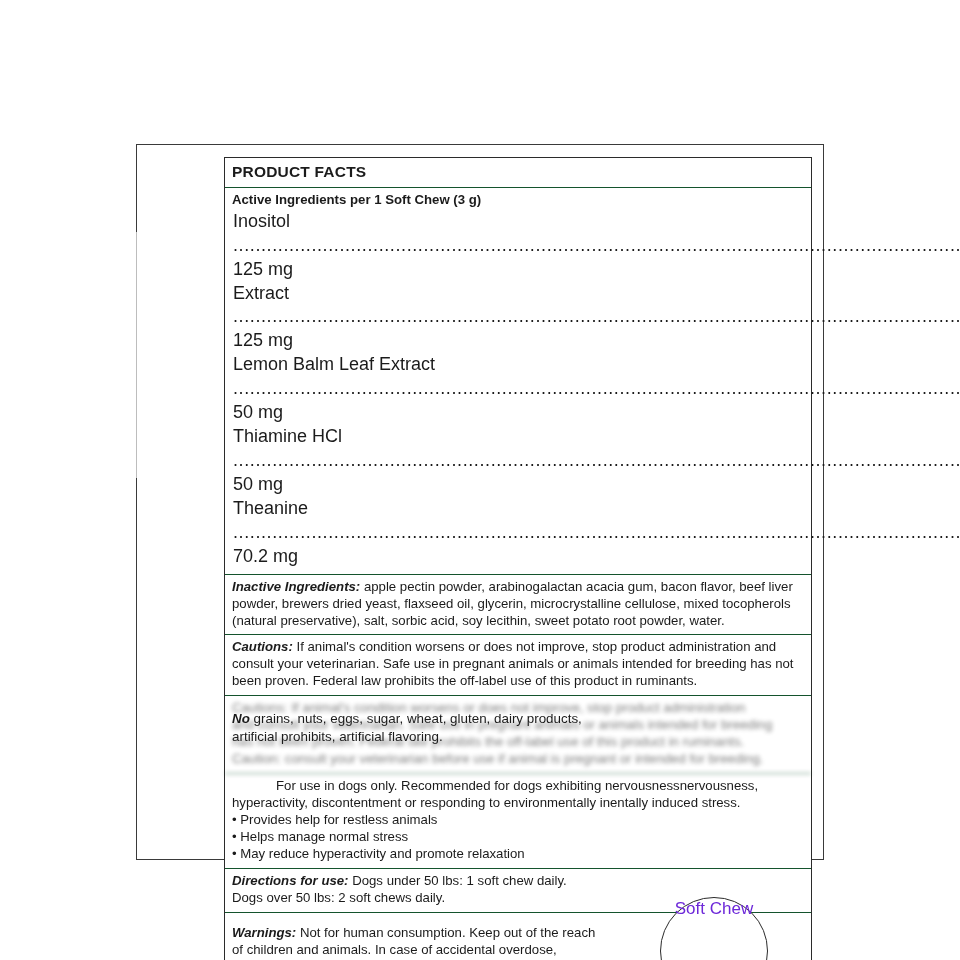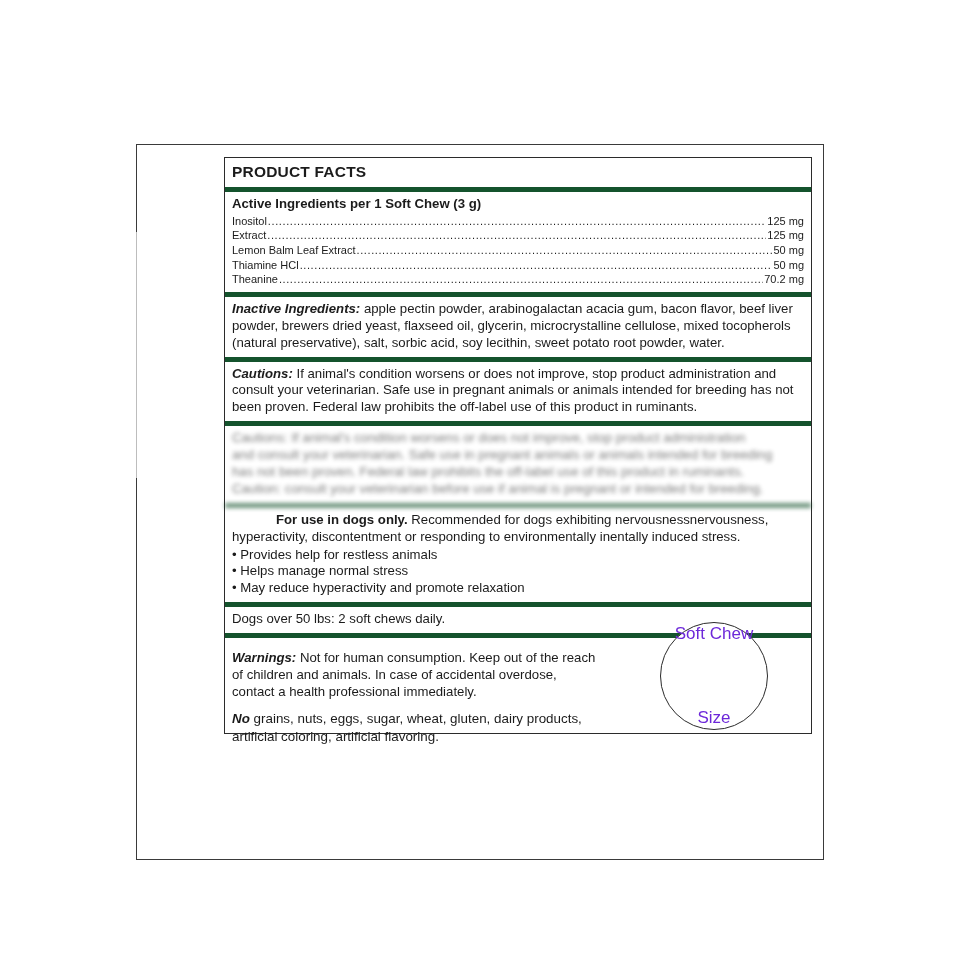--- a/index.html
+++ b/index.html
@@ -39,21 +39,21 @@
     top: 157px;
     width: 588px;
     box-sizing: border-box;
     border: 1px solid #2b2b2b;
     background: #ffffff;
     font-size: 13.2px;
     line-height: 1.28;
   }
   .facts .row {
     padding: 4px 7px 5px 7px;
-    border-bottom: 5px solid #14532d;
+    border-bottom: 1px solid #14532d;
   }
   .facts .row:last-child { border-bottom: none; }
 
   .title-row {
     padding: 5px 7px 6px 7px;
   }
   .title {
     font-weight: bold;
     font-size: 15.5px;
     letter-spacing: 0.2px;
@@ -61,43 +61,44 @@
   .bold { font-weight: bold; font-style: italic; }
 
   .active-head {
     font-weight: bold;
     margin-bottom: 1px;
   }
   .ai-line {
     display: flex;
     align-items: baseline;
     white-space: nowrap;
-    font-size: 11px;
+    font-size: 18px;
     line-height: 1.33;
+    flex-direction: column;
   }
   .ai-name { flex: 0 0 auto; }
   .ai-dots {
     flex: 1 1 auto;
     overflow: hidden;
     white-space: nowrap;
     margin: 0 1px;
     letter-spacing: 0.6px;
     color: #1b1b1b;
   }
   .ai-amt { flex: 0 0 auto; }
 
   p { margin: 0; }
 
   .blurred {
     filter: blur(2.1px);
     opacity: 0.62;
     color: #2b2b2b;
   }
 
-  .uses-head { font-weight: bold; padding-left: 44px; }
+  .uses-head { font-weight: normal; padding-left: 44px; }
   .bullets {
     display: flex;
     gap: 18px;
     margin-top: 1px;
   }
   .bullets .col { flex: 0 0 auto; }
   .bullets .col.wide { flex: 1 1 auto; }
   .bullet { white-space: nowrap; }
 
   .warn-row {
@@ -200,30 +201,31 @@
     <div class="bullets">
       <div class="col">
         <div class="bullet">• Provides help for restless animals</div>
         <div class="bullet">• Helps manage normal stress</div>
         <div class="bullet">• May reduce hyperactivity and promote relaxation</div>
       </div>
     </div>
   </div>
 
   <div class="row">
+    <p><span class="bold">Directions for use:</span><span> Dogs under 50 lbs: 1 soft chew daily.</span></p>
     <p>Dogs over 50 lbs: 2 soft chews daily.</p>
   </div>
 
   <div class="row warn-row">
     <div class="warn-text">
       <p><span class="bold">Warnings:</span><span> Not for human consumption. Keep out of the reach of children and animals. In case of accidental overdose, contact a health professional immediately.</span></p>
     </div>
     <div class="chew-circle">
       <div>Soft Chew</div>
       <div>Size</div>
     </div>
   </div>
 
 </div>
 
 <div class="no-claims">
-  <p><span class="bold">No</span><span> grains, nuts, eggs, sugar, wheat, gluten, dairy products, artificial coloring, artificial flavoring.</span></p>
+  <p><span class="bold">No</span><span> grains, nuts, eggs, sugar, wheat, gluten, dairy products, artificial prohibits, artificial flavoring.</span></p>
 </div>
 
 </body></html>

